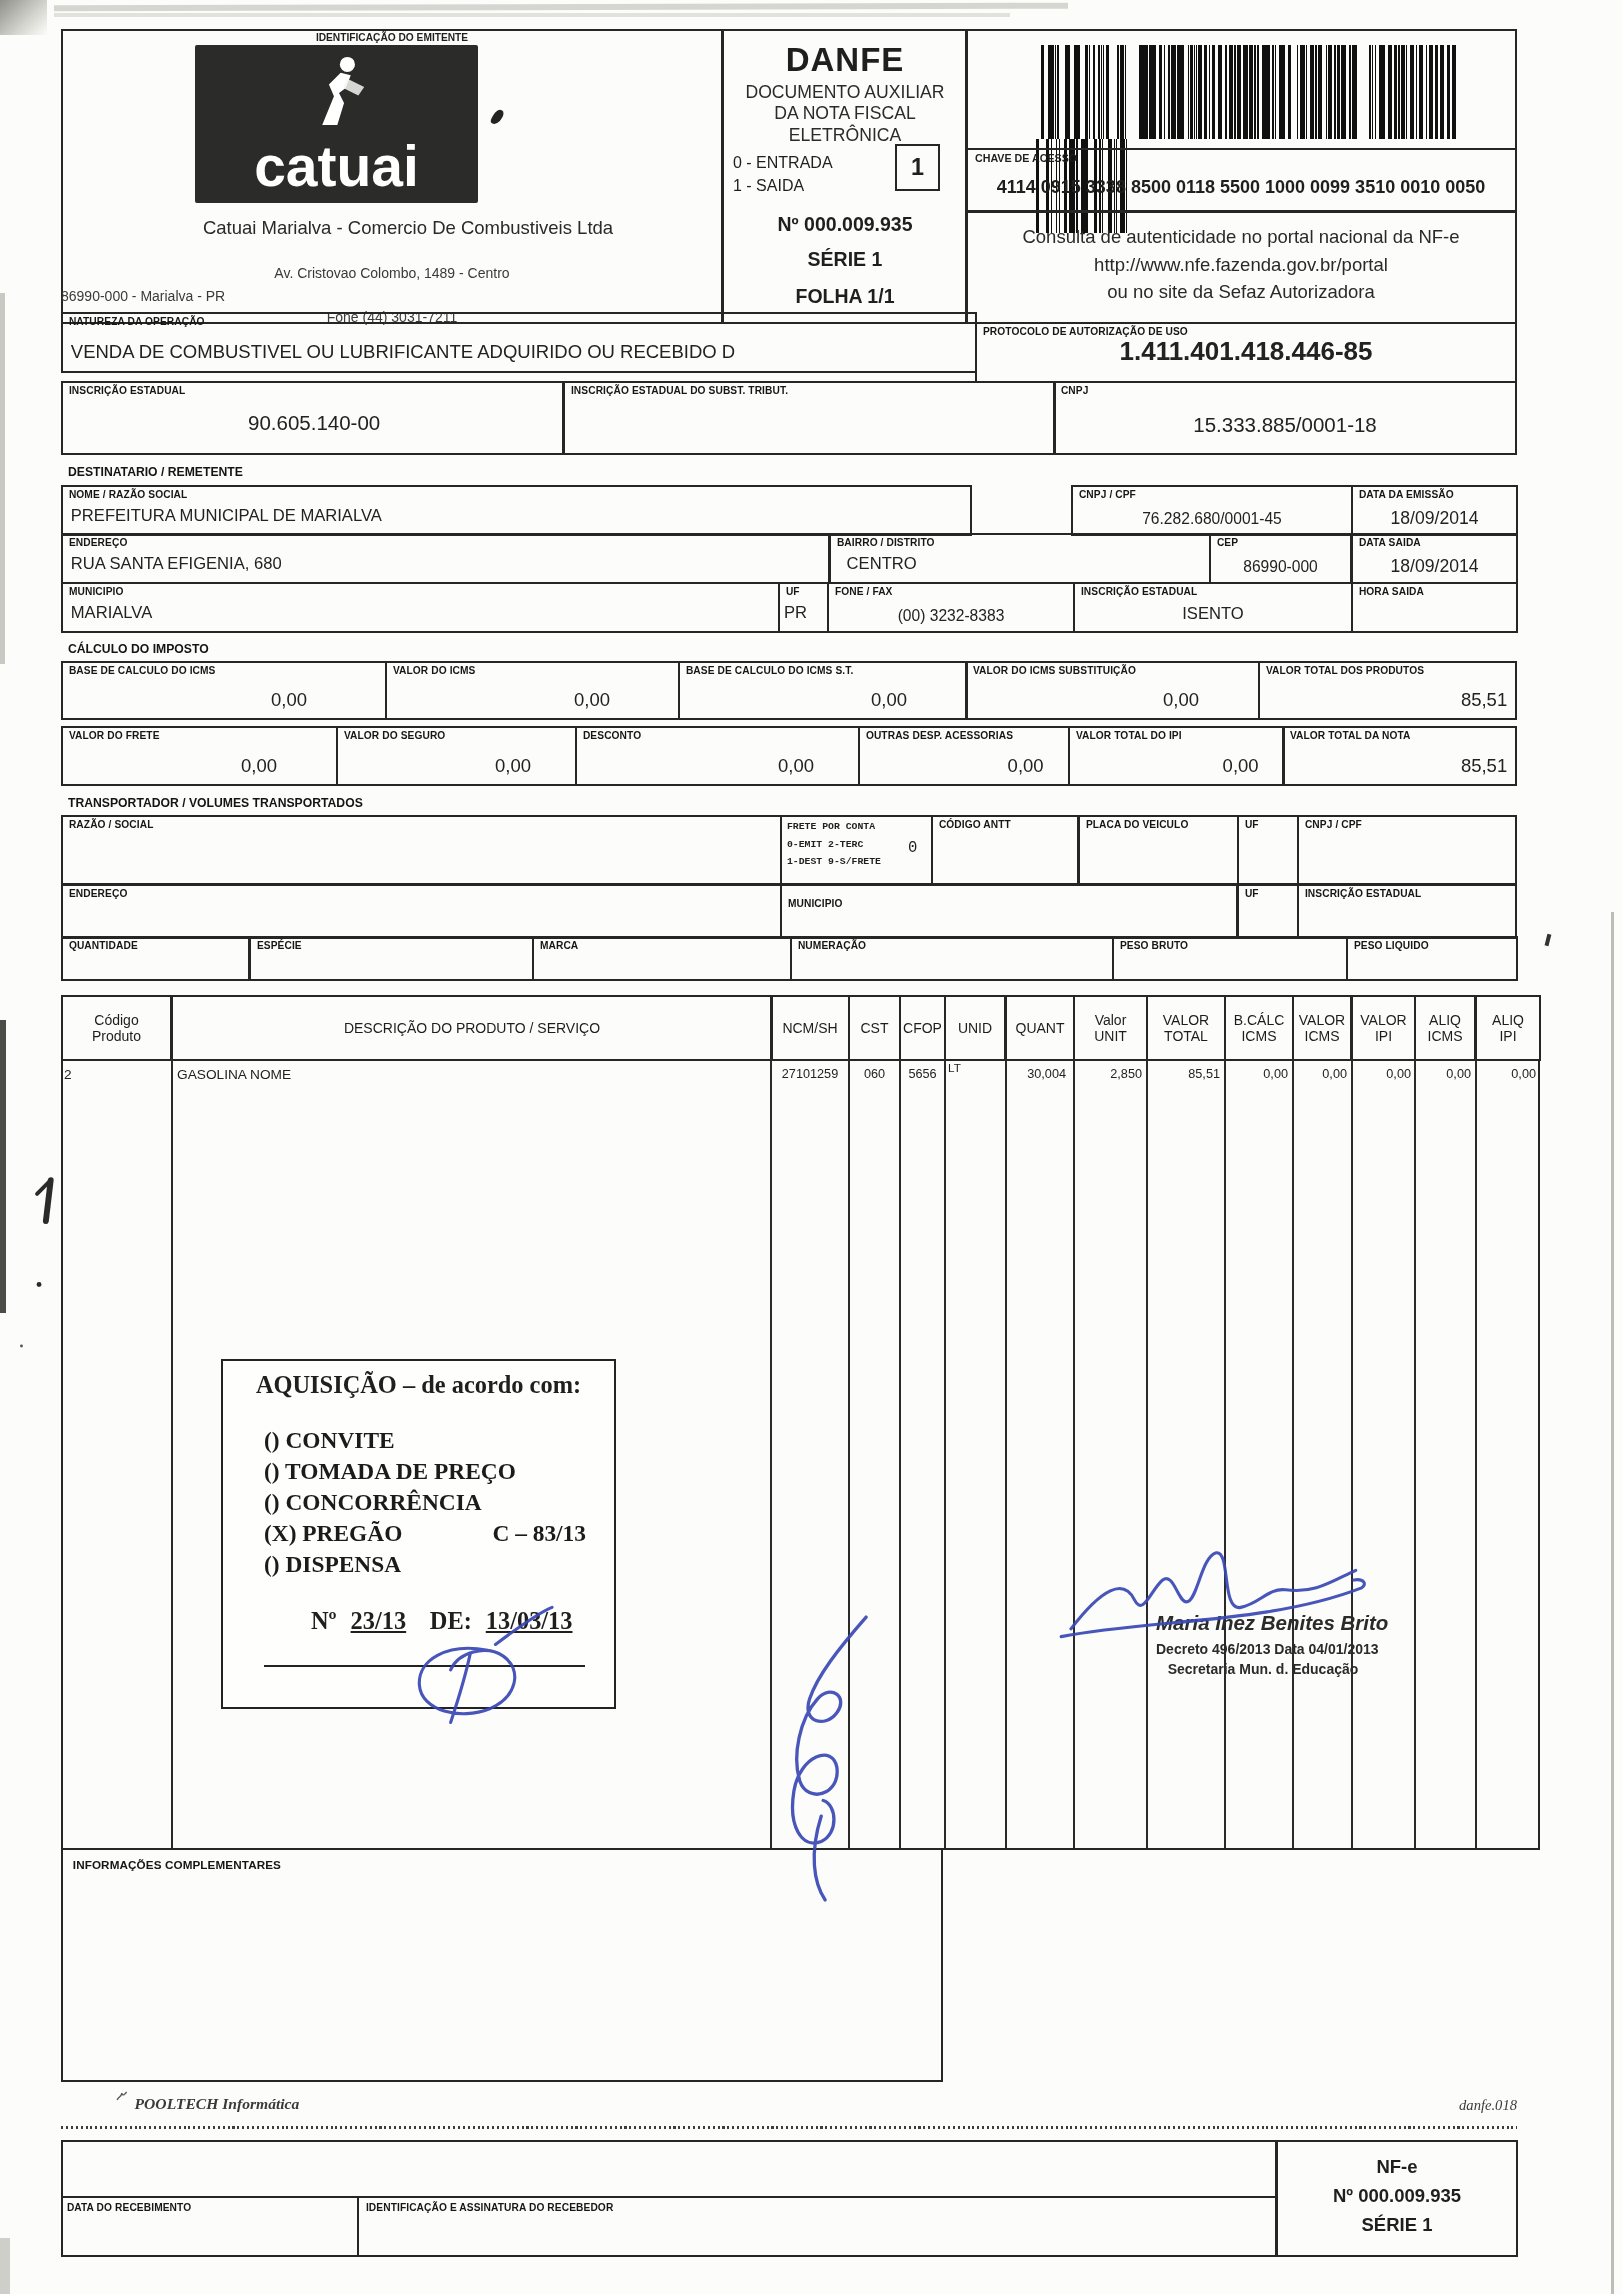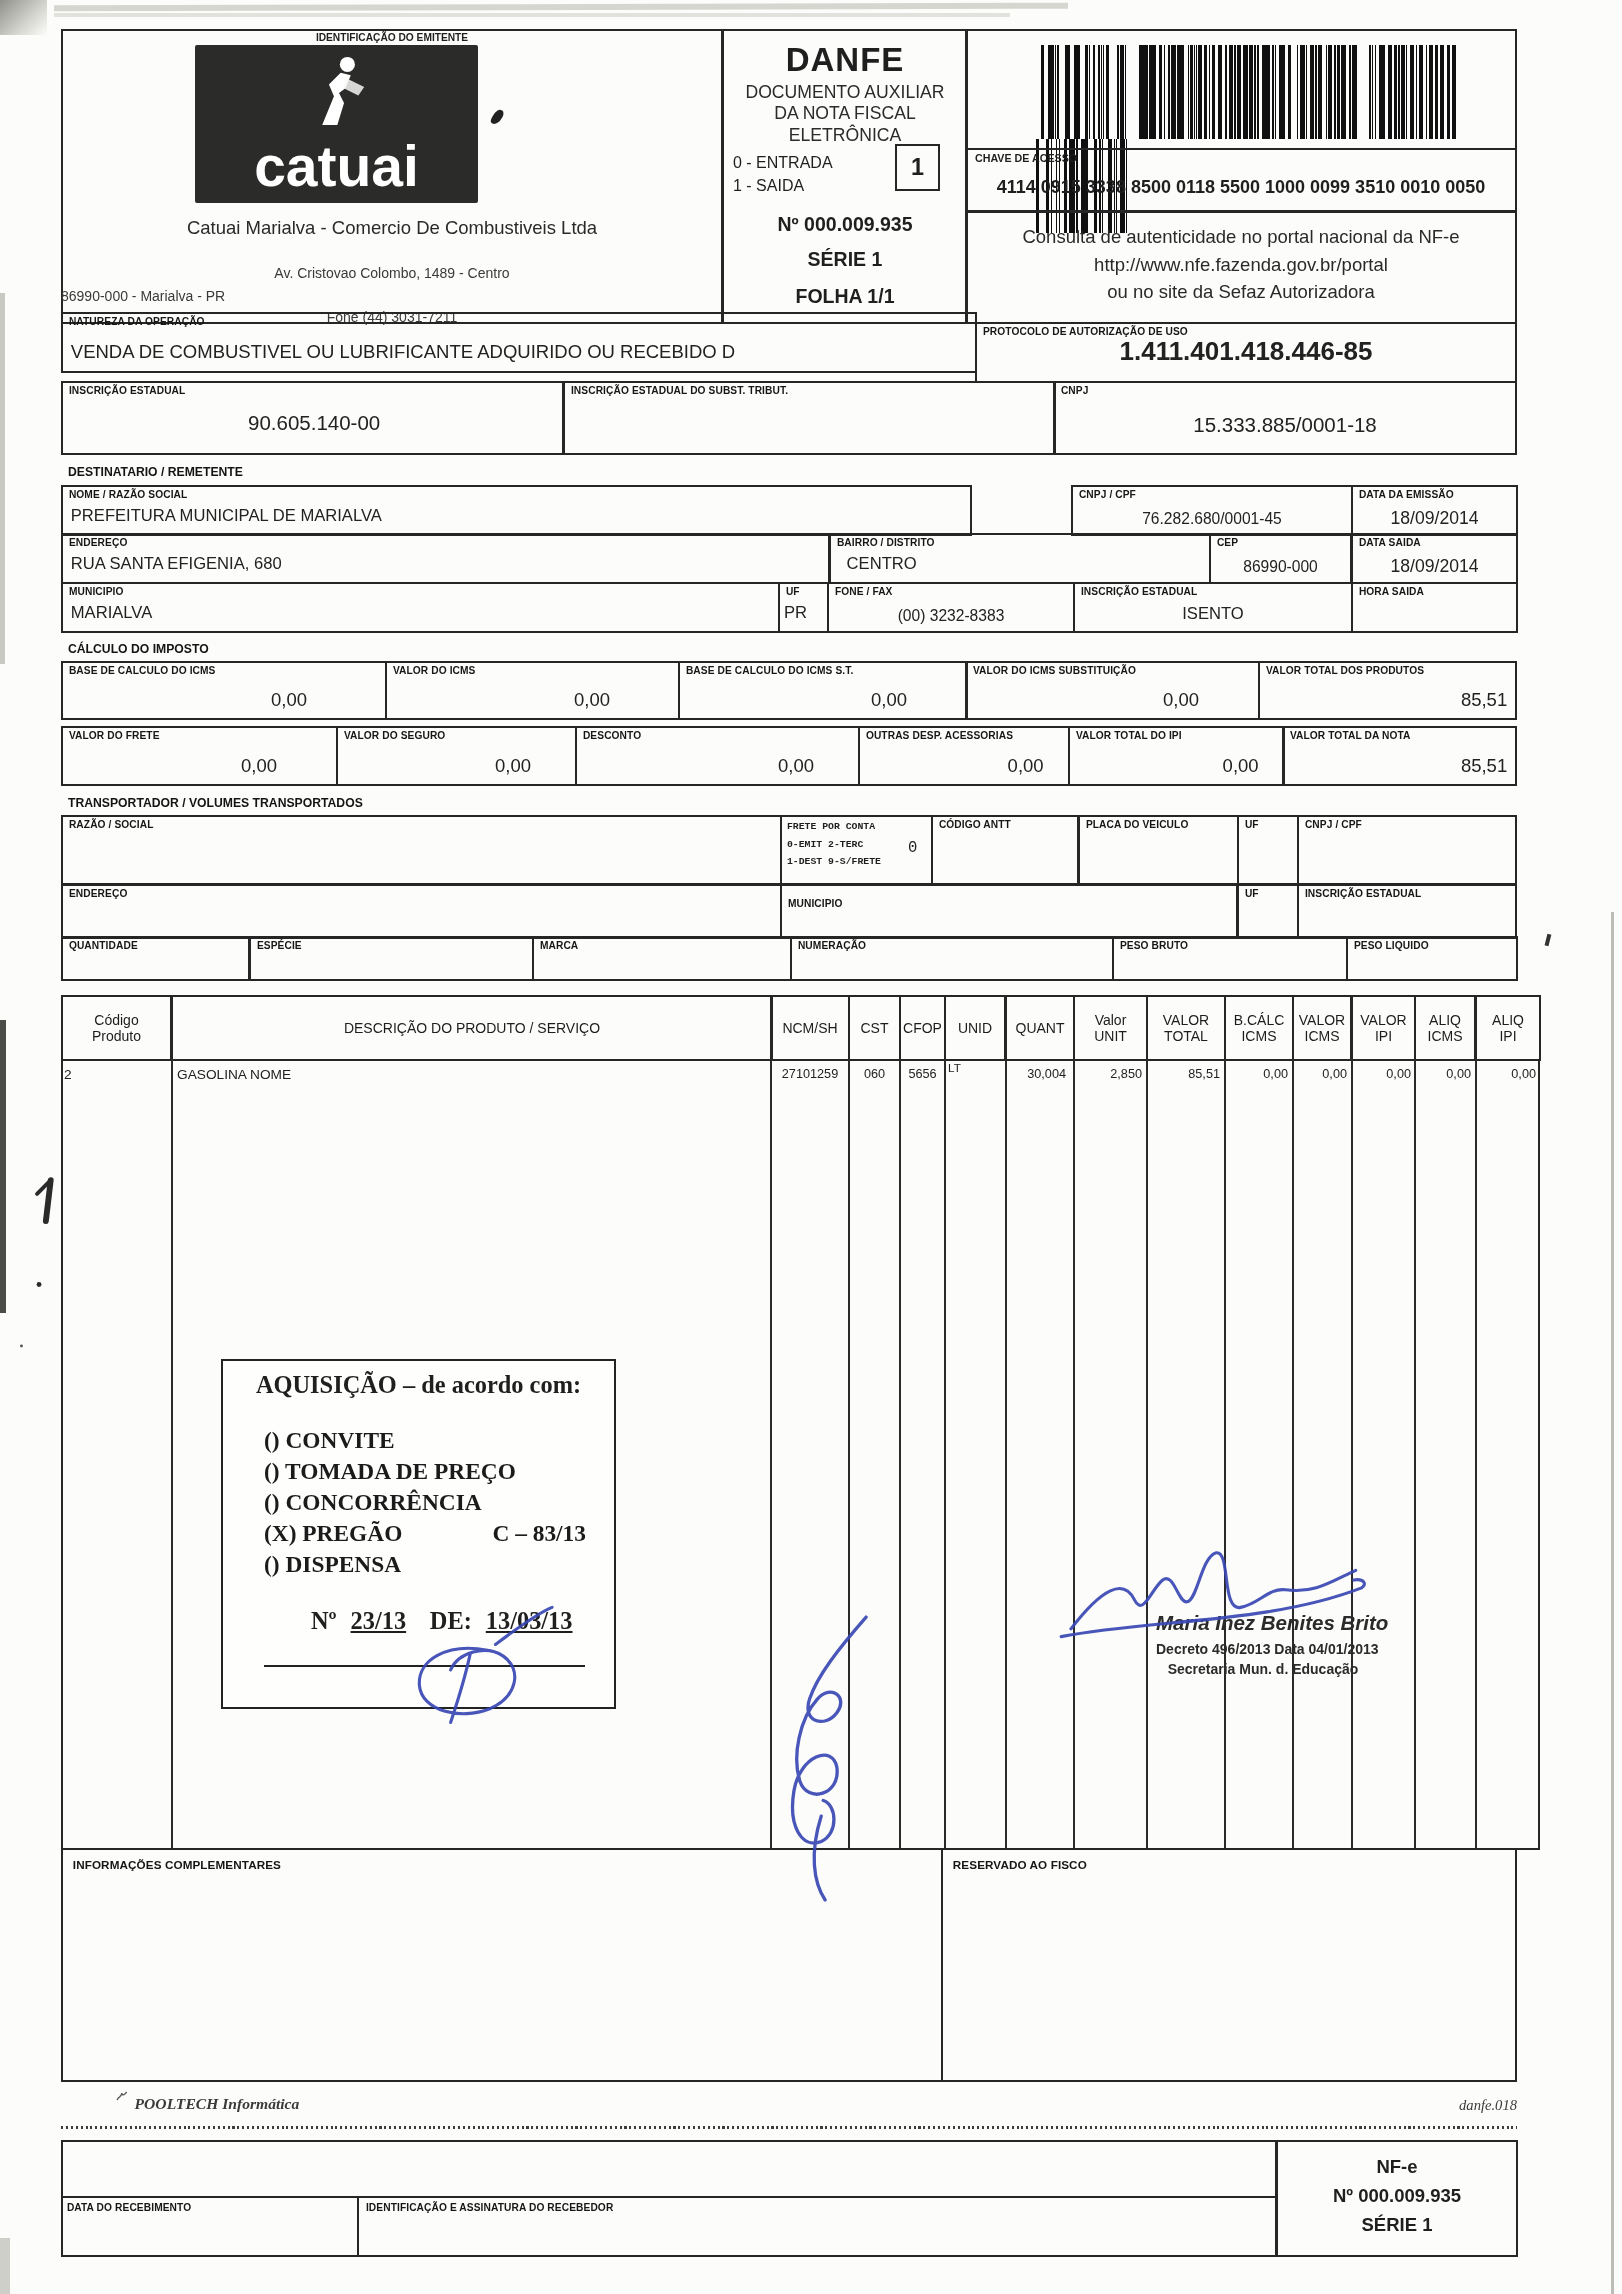--- a/index.html
+++ b/index.html
@@ -47,21 +47,21 @@
   <div class="abs" style="left:195px;top:45px;width:283px;height:158px;background:#2b2b29;border-radius:2px;">
     <span class="abs" style="left:102px;top:5.9px;width:84px;height:84px;">
       <svg width="84" height="84" viewBox="0 0 100 100">
         <circle cx="60" cy="16" r="9" fill="#fff"></circle>
         <path d="M30 88 L44 54 L38 40 L52 26 L64 29 L58 44 L50 50 L56 62 L48 88 Z" fill="#fff"></path>
         <path d="M60 33 L80 43 L73 53 L55 44 Z" fill="#f4f4f2" opacity=".85"></path>
       </svg>
     </span>
     <span class="abs" style="left:0;right:0;bottom:7.8px;text-align:center;color:#fff;font-size:57px;font-weight:bold;letter-spacing:0px;line-height:1;">catuai</span>
   </div>
-  <div class="abs" style="left:61px;top:217px;width:662px;text-align:center;font-size:18.5px;color:#2a2a2a;">Catuai Marialva - Comercio De Combustiveis Ltda</div>
+  <div class="abs" style="left:61px;top:217px;width:662px;text-align:center;font-size:18.5px;color:#2a2a2a;padding-left:16px;">Catuai Marialva - Comercio De Combustiveis Ltda</div>
   <div class="abs" style="left:61px;top:265px;width:662px;text-align:center;font-size:14px;color:#3a3a3a;">Av. Cristovao Colombo, 1489 - Centro</div>
   <div class="abs" style="left:61px;top:288px;width:662px;text-align:left;font-size:14px;color:#3a3a3a;">86990-000 - Marialva - PR</div>
   <div class="abs" style="left:61px;top:309px;width:662px;text-align:center;font-size:14px;color:#3a3a3a;">Fone (44) 3031-7211</div>
 
   <div class="box" style="left:722px;top:29px;width:246px;height:295px;"></div>
   <div class="abs" style="left:722px;top:41px;width:246px;text-align:center;font-size:33px;font-weight:bold;letter-spacing:1px;">DANFE</div>
   <div class="abs" style="left:722px;top:82px;width:246px;text-align:center;font-size:17.6px;color:#2b2b2b;">DOCUMENTO AUXILIAR</div>
   <div class="abs" style="left:722px;top:103px;width:246px;text-align:center;font-size:17.6px;color:#2b2b2b;">DA NOTA FISCAL</div>
   <div class="abs" style="left:722px;top:125px;width:246px;text-align:center;font-size:17.6px;color:#2b2b2b;">ELETRÔNICA</div>
   <div class="abs" style="left:733px;top:154px;font-size:16px;">0 - ENTRADA</div>
@@ -354,23 +354,20 @@
 
   <div class="abs" style="left:1156px;top:1611px;width:293px;color:#2b2b2b;">
     <div style="font-weight:bold;font-style:italic;font-size:20.5px;white-space:nowrap;">Maria Inez Benites Brito</div>
     <div style="font-weight:bold;font-size:14px;margin-top:5.9px;white-space:nowrap;">Decreto 496/2013   Data 04/01/2013</div>
     <div style="font-weight:bold;font-size:14px;margin-top:3.9px;margin-left:11.7px;white-space:nowrap;">Secretaria Mun. d. Educação</div>
   </div>
 
   <div class="box" style="left:61px;top:1848px;width:882px;height:234px;">
     <span class="fl" style="top:7.8px;left:9.8px;font-size:11.7px;">INFORMAÇÕES COMPLEMENTARES</span>
   </div>
-  <div class="box" style="left:941px;top:1848px;width:576px;height:234px;">
-    <span class="fl" style="top:7.8px;left:9.8px;font-size:11.7px;">RESERVADO AO FISCO</span>
-  </div>
 
   <div class="abs serif" style="left:115px;top:2095px;font-style:italic;font-weight:bold;font-size:15.6px;color:#3a3a3a;">
     <span style="display:inline-block;margin-right:5.9px;transform:translateY(-5.9px);">
       <svg width="13.7" height="13.7" viewBox="0 0 20 20">
           <path d="M3 16 C6 10,9 12,10 6 C11 10,14 9,17 4" stroke="#5a5a56" stroke-width="2" fill="none"></path>
         </svg>
     </span><span>POOLTECH Informática</span>
   </div>
   <div class="abs serif" style="left:1404px;top:2097px;width:113px;text-align:right;font-style:italic;font-size:14.6px;color:#3a3a3a;">danfe.018</div>
   <div class="abs" style="left:61px;top:2126px;width:1456px;height:2.9px;background:repeating-linear-gradient(90deg,#3c3c3c 0 2px,transparent 2px 4.9px);"></div>

